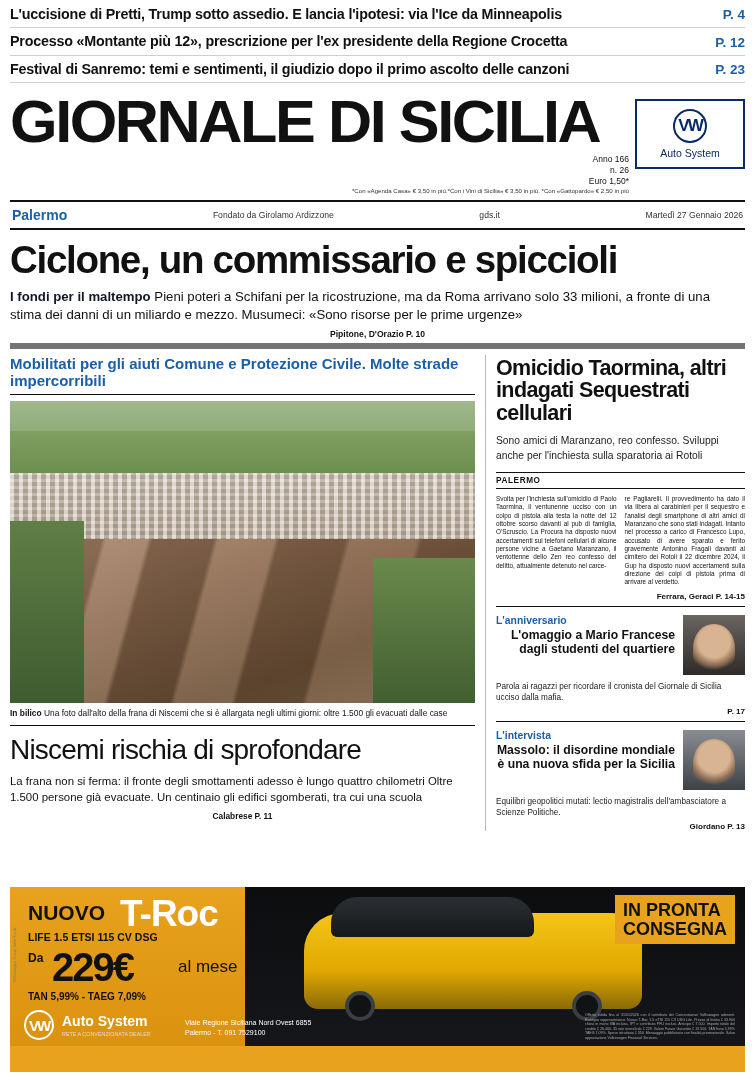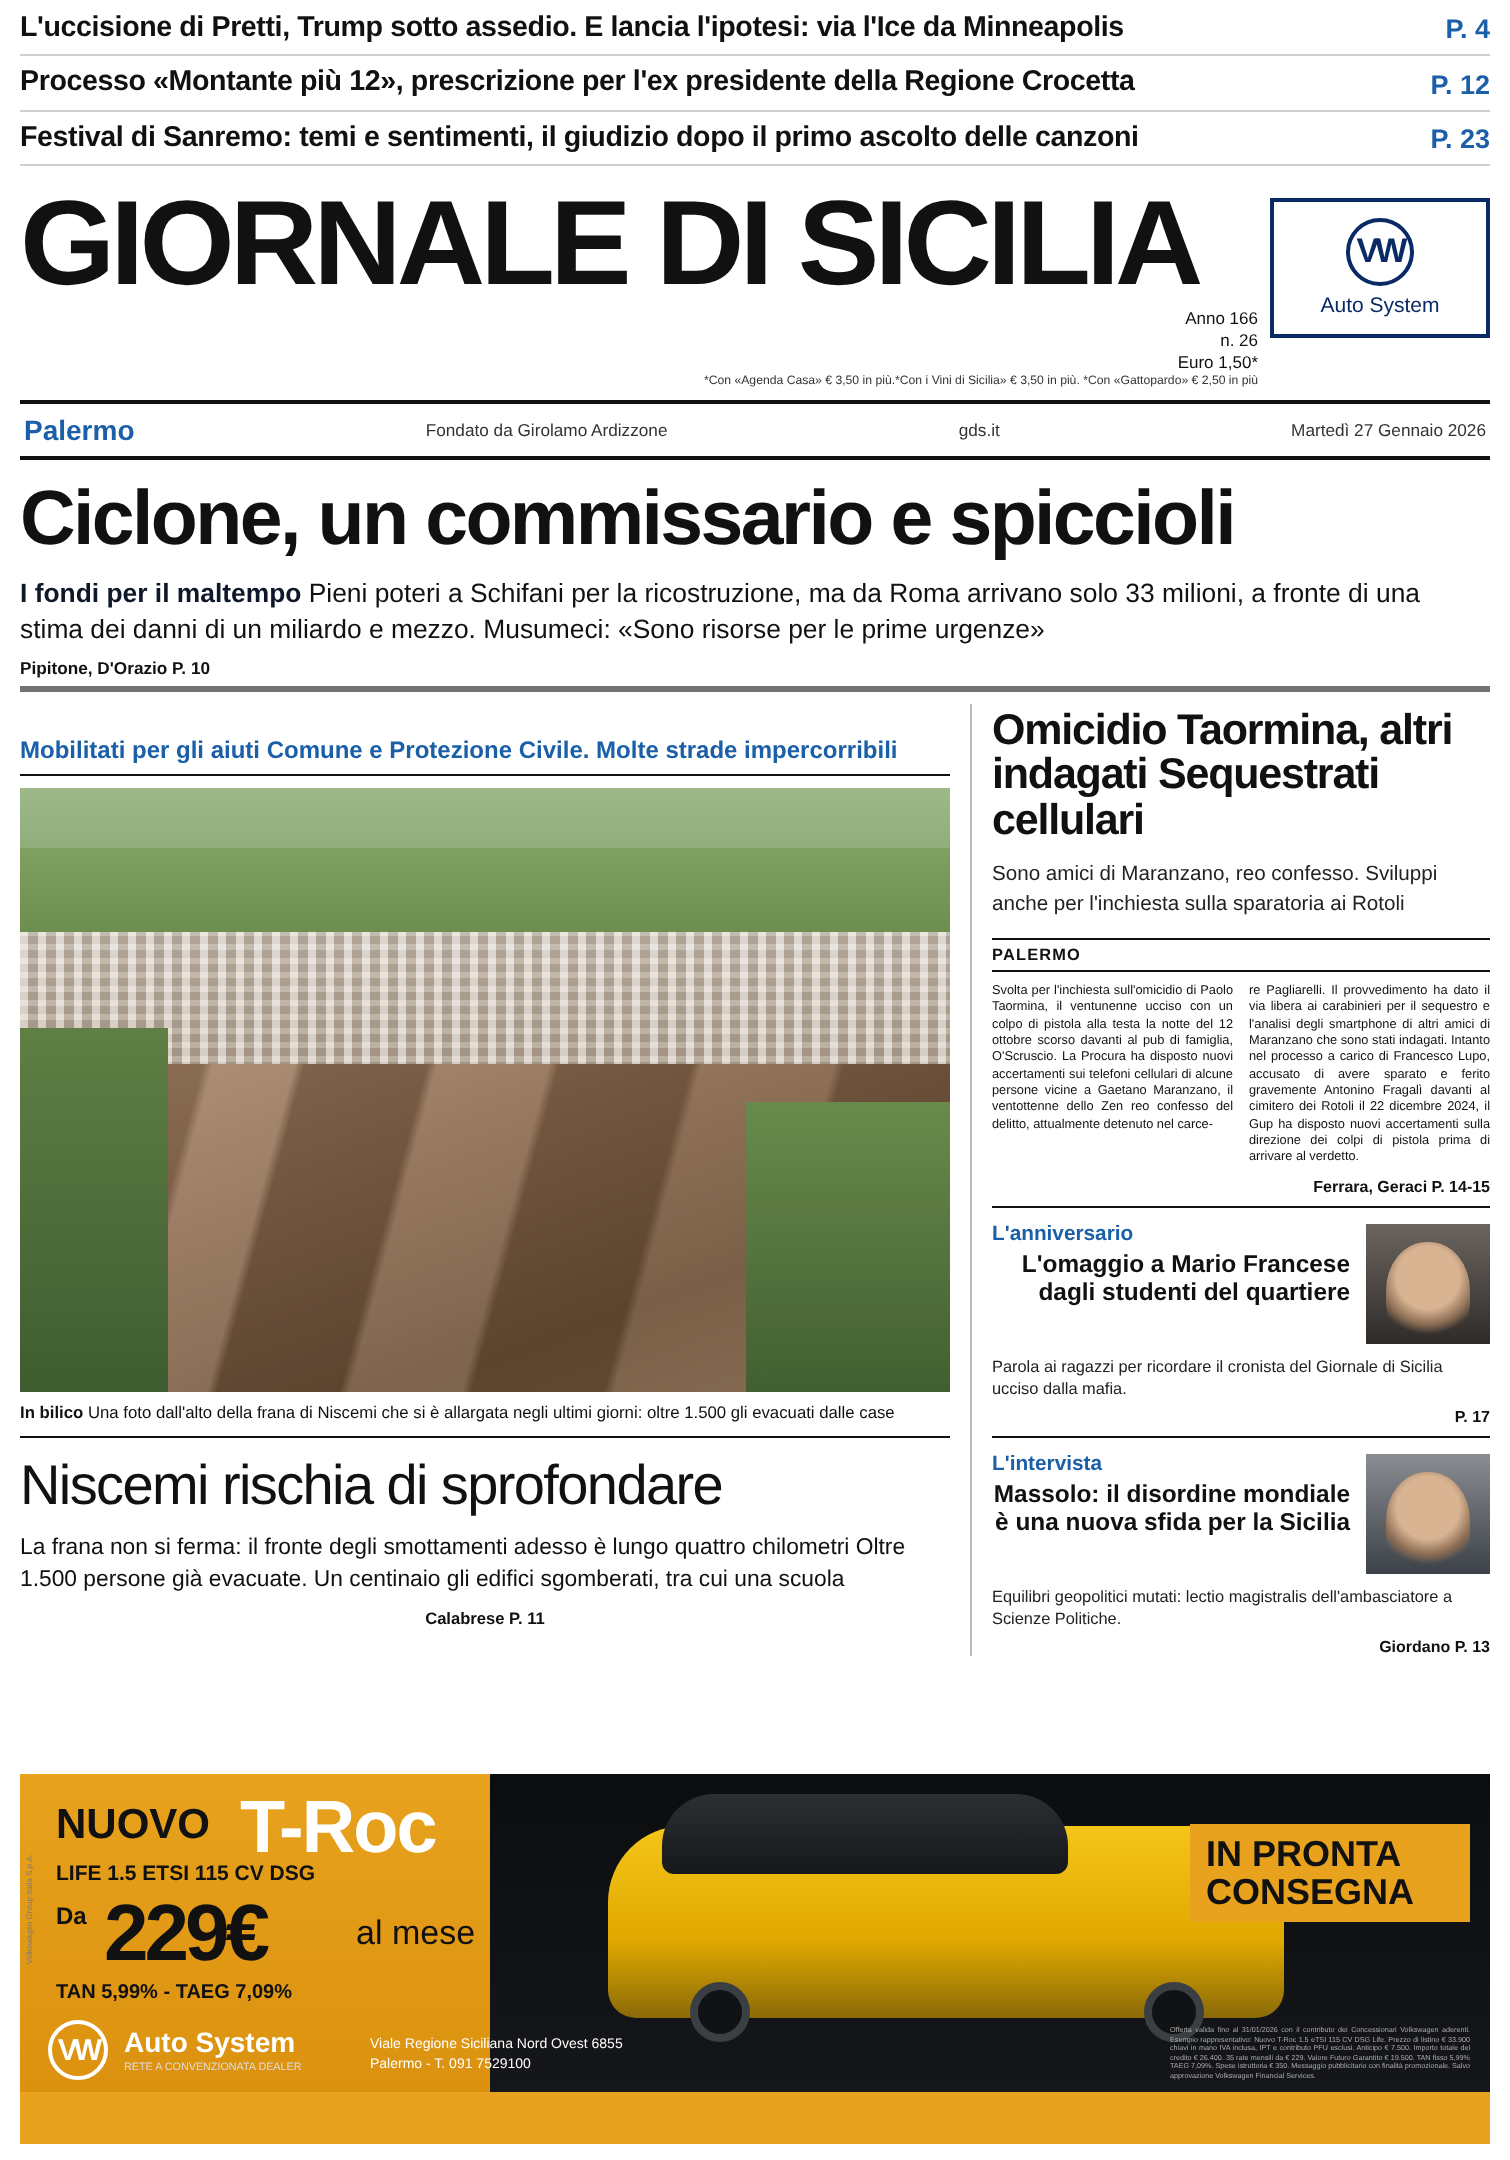--- a/index.html
+++ b/index.html
@@ -88,32 +88,32 @@
     letter-spacing:-1.3px;
     line-height:1.02;
   }
   .lead .sub {
     margin-top:9px;
     font-size:13.2px;
     line-height:1.33;
   }
   .lead .sub .kicker { color:#0f172a; font-weight:bold; }
   .byline {
-    text-align:left; font-size:8.6px; font-weight:bold; margin-top:5px;
-    border-bottom:3px solid #737373; padding-bottom:4px;
+    text-align:center; font-size:8.6px; font-weight:bold; margin-top:5px;
+    border-bottom:6px solid #737373; padding-bottom:4px;
   }
 
   
   .body { display:flex; padding:0 10px; margin-top:6px; gap:10px; }
   .col-left { width:465px; }
   .col-right { width:260px; border-left:1px solid #bbb; padding-left:10px; }
 
   .overline {
-    color:#1a5fa8; font-weight:bold; font-size:12px;
-    border-bottom:1px solid #111; padding-bottom:5px; margin-bottom:6px;margin-top:16px;
+    color:#1a5fa8; font-weight:bold; font-size:15px;
+    border-bottom:1px solid #111; padding-bottom:5px; margin-bottom:6px;
   }
 
   
   .photo {
     width:100%; height:302px; position:relative; overflow:hidden;
     background:#6d5a3f;
   }
   .ph-sky { position:absolute; inset:0 0 auto 0; height:22%;
     background:linear-gradient(#9fb98a,#7f9e6a); }
   .ph-hill { position:absolute; top:10%; left:0; right:0; height:26%;
@@ -215,21 +215,21 @@
   }
   .ad-car:after {
     content:""; position:absolute; left:8%; top:-16px; width:60%; height:40px;
     background:linear-gradient(#2b2f33,#16181b); border-radius:26px 26px 6px 6px;
   }
   .ad-wheel { position:absolute; bottom:-12px; width:30px; height:30px; border-radius:50%;
     background:#101214; border:4px solid #3a3f44; }
   .ad-wheel.w1 { left:12%; }
   .ad-wheel.w2 { right:12%; }
   .ad-badge {
-    position:absolute; right:10px; top:25px; width:140px;
+    position:absolute; right:10px; top:8px; width:120px;
     background:#e8a21d; color:#111; font-weight:bold; font-size:18px;
     line-height:1.04; padding:6px 8px;
   }
   .ad-logos { position:absolute; left:14px; bottom:32px; display:flex; align-items:center; gap:8px; color:#fff; }
   .ad-vw {
     width:30px;height:30px;border-radius:50%;border:2px solid #fff;
     display:flex;align-items:center;justify-content:center;font-size:15px;font-weight:bold;letter-spacing:-2px;
   }
   .ad-auto { font-size:14px; font-weight:bold; }
   .ad-dealer { font-size:5.4px; color:#ddd; margin-top:2px; }

